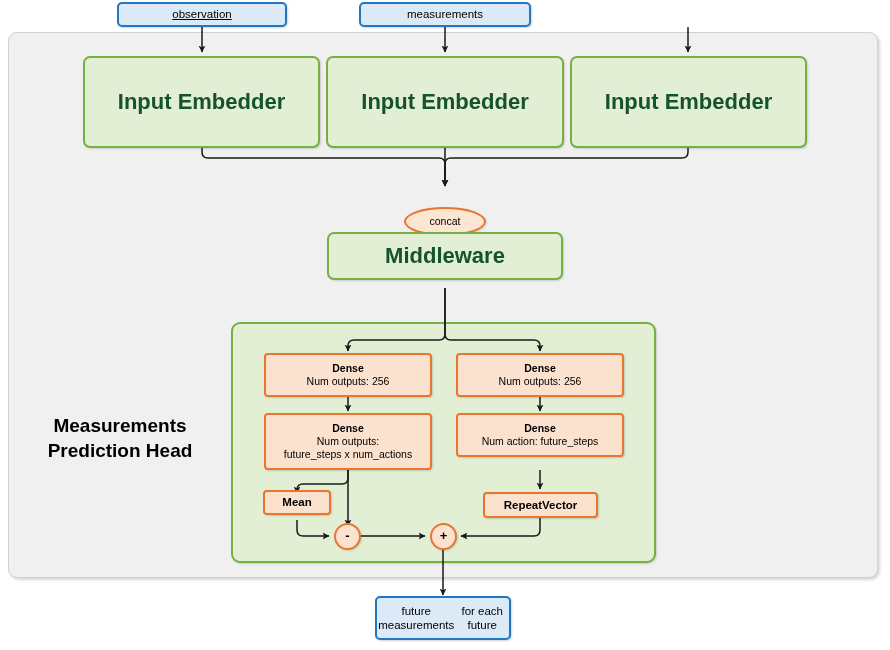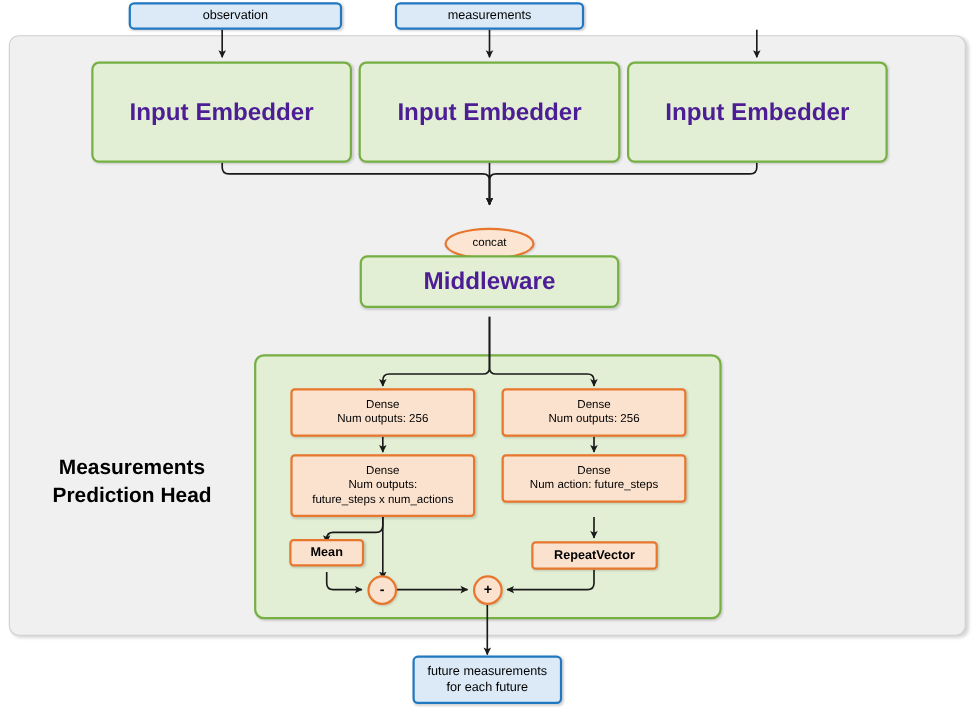--- a/index.html
+++ b/index.html
@@ -49,21 +49,21 @@
     color: #000000;
     font-size: 11.5px;
     box-shadow: 1px 1px 2px rgba(0,0,0,0.18);
   }
 
   
   .green-box {
     border: 2px solid #76b043;
     background: #e2efd4;
     border-radius: 7px;
-    color: #4c1d95;
+    color: #14532d;
     box-shadow: 1px 1px 2px rgba(0,0,0,0.15);
   }
   .green-box.big-label {
     font-size: 22px;
     font-weight: bold;
   }
 
   
   .head-group {
     border: 2px solid #76b043;
@@ -76,21 +76,21 @@
   .orange-box {
     border: 2px solid #e8762c;
     background: #fbe2ce;
     border-radius: 4px;
     color: #000000;
     font-size: 10.5px;
     flex-direction: column;
     box-shadow: 1px 1px 2px rgba(0,0,0,0.15);
   }
   .orange-box .title {
-    font-weight: normal;
+    font-weight: bold;
   }
   .orange-box .sub {
     font-weight: normal;
   }
   .orange-box.single {
     font-size: 11.5px;
     font-weight: bold;
   }
 
   
@@ -166,21 +166,21 @@
       <path d="M 540 470 L 540 489" marker-end="url(#arrow)"></path>
 
       <path d="M 540 518 L 540 530 Q 540 536 534 536 L 461 536" marker-end="url(#arrow)"></path>
 
       <path d="M 361 536 L 425 536" marker-end="url(#arrow)"></path>
 
       <path d="M 443 550 L 443 595" marker-end="url(#arrow)"></path>
     </g>
   </svg>
 
-  <div class="node io-box" style="left:117px; top:2px; width:194px; height:25px;">
+  <div class="node io-box" style="left:117px; top:2px; width:170px; height:25px;text-decoration:underline;">
     <span>observation</span>
   </div>
 
   <div class="node io-box" style="left:359px; top:2px; width:172px; height:25px;">
     <span>measurements</span>
   </div>
 
 
   <div class="node green-box big-label" style="left:83px; top:56px; width:237px; height:92px;">
     <span>Input Embedder</span>
@@ -237,18 +237,18 @@
   </div>
 
   <div class="node orange-box single" style="left:483px; top:492px; width:115px; height:26px;">
     <span>RepeatVector</span>
   </div>
 
   <div class="node op-circle" style="left:430px; top:523px; width:27px; height:27px;">
     <span>+</span>
   </div>
 
-  <div class="node io-box" style="left:375px; top:596px; width:136px; height:44px; flex-direction:column;">
+  <div class="node io-box" style="left:375px; top:596px; width:136px; height:44px; flex-direction:row;">
     <span>future measurements</span>
     <span>for each future</span>
   </div>
 
 </div>
 
 </body></html>

